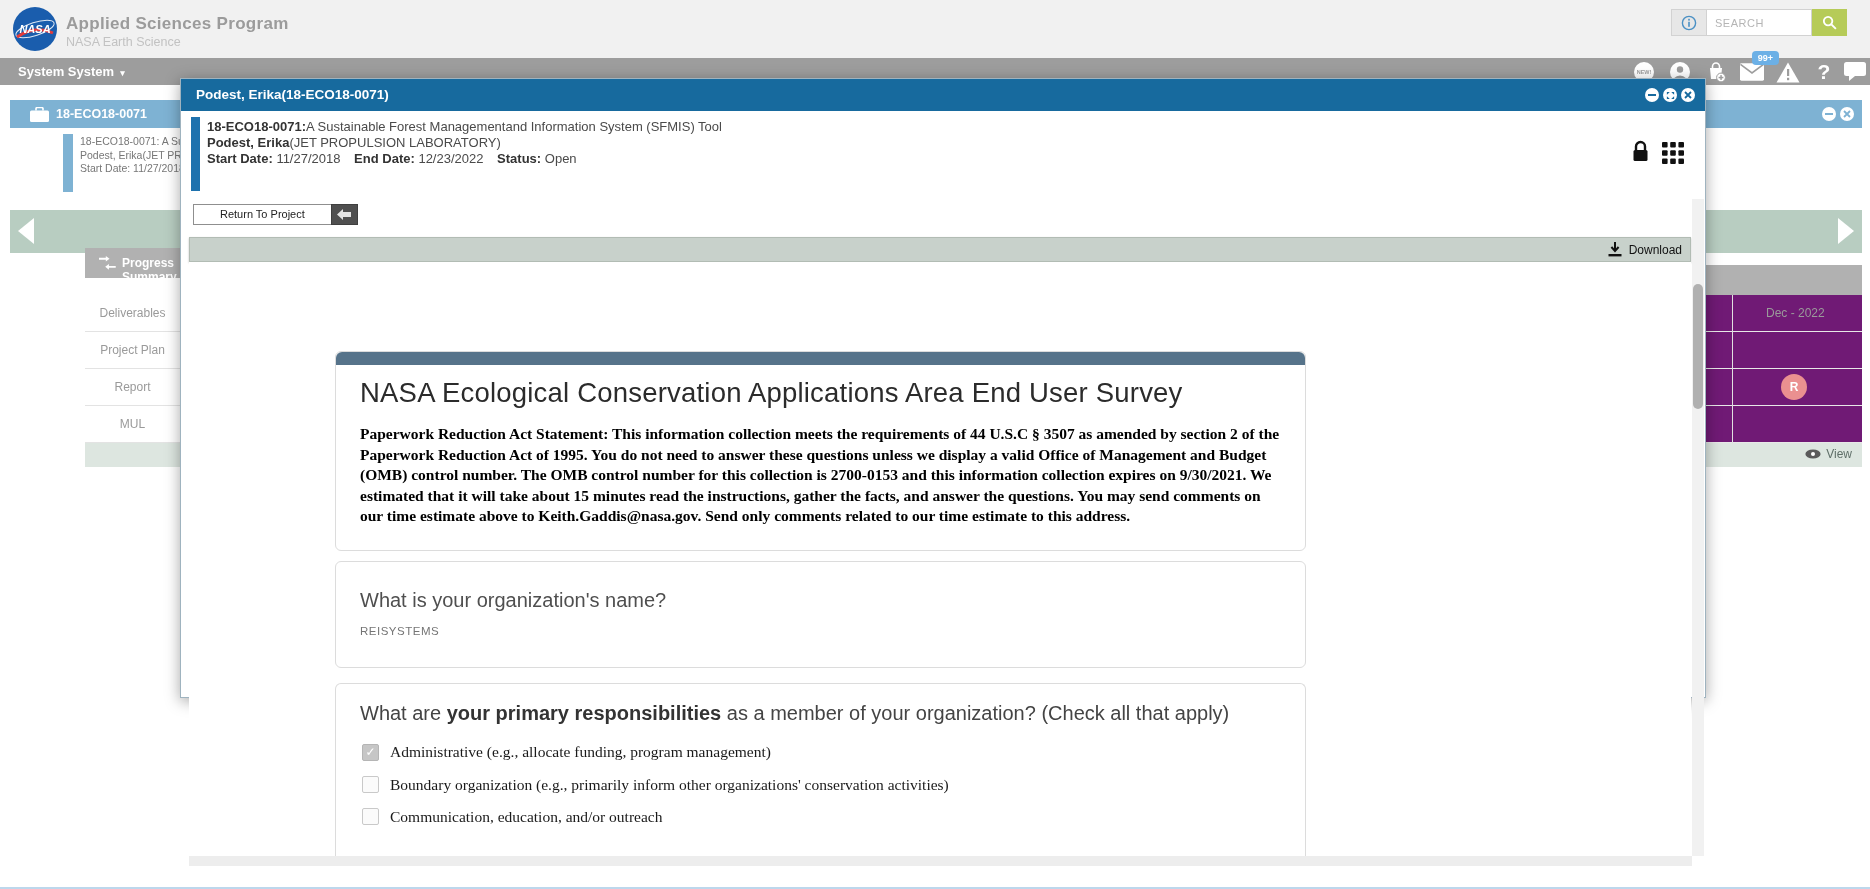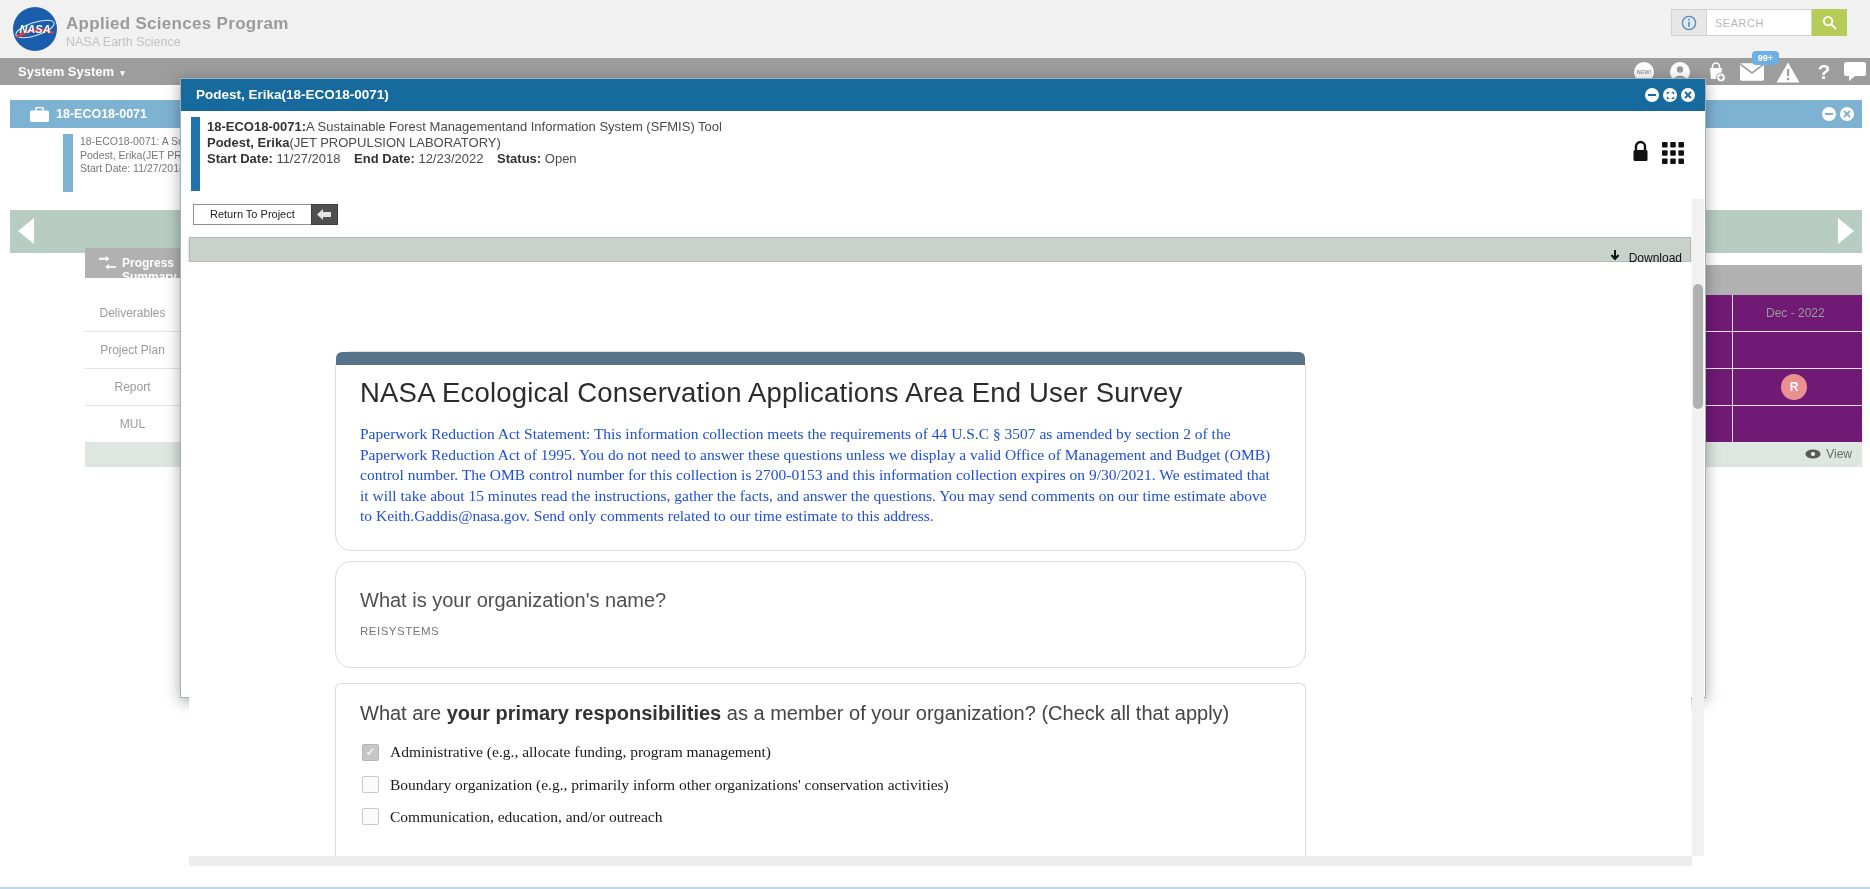--- a/index.html
+++ b/index.html
@@ -57,34 +57,34 @@
   
   .modal { left:180px; top:78px; width:1526px; height:620px; background:#fff; border:1px solid #9fb3bf; box-shadow:0 3px 14px rgba(0,0,0,.35); }
   .modal-titlebar { left:0; top:0; width:100%; height:32px; background:#176a9e; }
   .modal-title { left:15px; top:0; height:32px; line-height:32px; color:#fff; font-weight:bold; font-size:13.5px; }
   .modal-controls { right:10px; top:9px; display:flex; gap:4px; position:absolute; }
   .info-bar { left:10px; top:38px; width:9px; height:74px; background:#1e72ae; }
   .proj-text { left:26px; top:40px; font-size:13px; color:#4a4a4a; line-height:16px; }
   .proj-text b { color:#333; }
   .seg { margin-right:10px; }
   .return-btn { left:12px; top:125px; height:21px; display:flex; position:absolute; cursor:pointer; }
-  .return-btn .txt { background:#fff; border:1px solid #8f8f8f; border-right:none; padding:0 16px; font-size:11px; color:#222; line-height:19px; }
+  .return-btn .txt { background:#fff; border:1px solid #8f8f8f; border-right:none; padding:0 26px; font-size:11px; color:#222; line-height:19px; }
   .return-btn .arrow-box { width:27px; background:#4f4f4f; border:1px solid #3f3f3f; display:flex; align-items:center; justify-content:center; }
   .toolbar { left:8px; top:158px; width:1502px; height:25px; background:#c8d1cb; border:1px solid #b2bcb4; box-shadow:0 1px 2px rgba(0,0,0,.25); }
-  .download { position:absolute; right:8px; top:8px; height:23px; display:flex; align-items:center; gap:7px; font-size:12px; color:#111; cursor:pointer; }
+  .download { position:absolute; right:8px; top:0; height:23px; display:flex; align-items:center; gap:7px; font-size:12px; color:#111; cursor:pointer; }
   .doc-area { left:8px; top:183px; width:1502px; height:594px; background:#fff; }
   .vscroll-track { left:1511px; top:120px; width:12px; height:657px; background:#f1f1f1; }
   .vscroll-thumb { left:1px; top:85px; width:10px; height:125px; background:#b0b0b0; border-radius:6px; position:absolute; cursor:grab; }
   .hscroll-strip { left:8px; top:777px; width:1503px; height:10px; background:#ededed; }
 
   
-  .card { position:absolute; left:146px; width:971px; background:#fff; border:1px solid #dcdcdc; border-radius:16px; }
+  .card { position:absolute; left:146px; width:971px; background:#fff; border:1px solid #dcdcdc; border-radius:6px; }
   .card-accent { height:13px; background:#56738a; border-radius:6px 6px 0 0; }
   .survey-title { left:24px; top:25px; font-size:27.5px; color:#2b2b2b; letter-spacing:.2px; }
-  .survey-para { left:24px; top:72px; width:922px; font-family:"Liberation Serif", serif; font-size:15.5px; line-height:20.6px; color:#1d4ed8; }
+  .survey-para { left:24px; top:72px; width:922px; font-family:"Liberation Serif", serif; font-size:15.5px; line-height:20.6px; color:#000000;font-weight:bold; }
   .q-text { font-size:20px; color:#4f4f4f; }
   .answer-text { font-size:11.5px; color:#757575; letter-spacing:.5px; }
   .opt-row { height:32.4px; display:flex; align-items:center; }
   .cb { width:17px; height:17px; border:1px solid #c9c9c9; background:#fbfbfb; border-radius:2px; flex:0 0 auto; display:flex; align-items:center; justify-content:center; cursor:pointer; }
   .cb.checked { background:#c6c6c6; border-color:#b5b5b5; color:#fff; font-size:12px; }
   .opt-label { margin-left:11px; font-family:"Liberation Serif", serif; font-size:15.5px; color:#1a1a1a; }
 </style>
 </head>
 <body>
 

